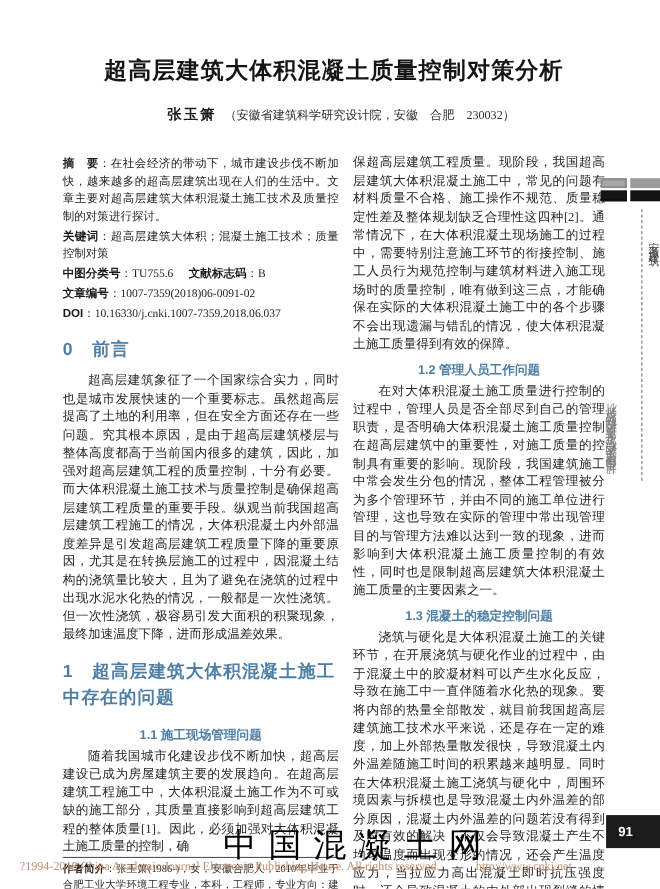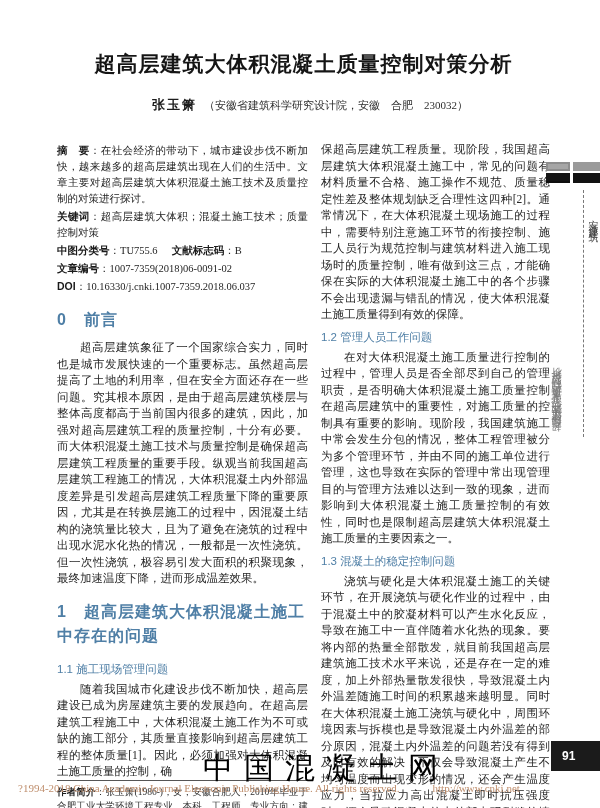--- a/index.html
+++ b/index.html
@@ -42,21 +42,21 @@
   }
   .meta-gap { display:inline-block; width:14px; }
 
   .sec-h1 {
     font-family:"Liberation Sans","DejaVu Sans",sans-serif;
     font-weight:600; font-size:16px; line-height:24px;
     color:#4f7fa6; margin:13px 0 7px 0; letter-spacing:1px;
   }
   .sec-h2 {
     font-family:"Liberation Sans","DejaVu Sans",sans-serif;
-    font-weight:400; font-size:11.5px; color:#4f7fa6; margin:7px 0 4px 0;
+    font-weight:700; font-size:11.5px; color:#4f7fa6; margin:7px 0 4px 0;text-align:center;
   }
   .para {
     font-size:11.5px; line-height:16.5px; text-align:justify;
     text-indent:2em; color:#262626;
   }
   .para.cont { text-indent:0; }
 
   .footnote { margin-top:auto; border-top:1px solid #555; padding-top:4px;
     font-size:9.5px; line-height:14px; text-align:justify; color:#2b2b2b; }
   .footnote .meta-label { font-size:9.5px; }

